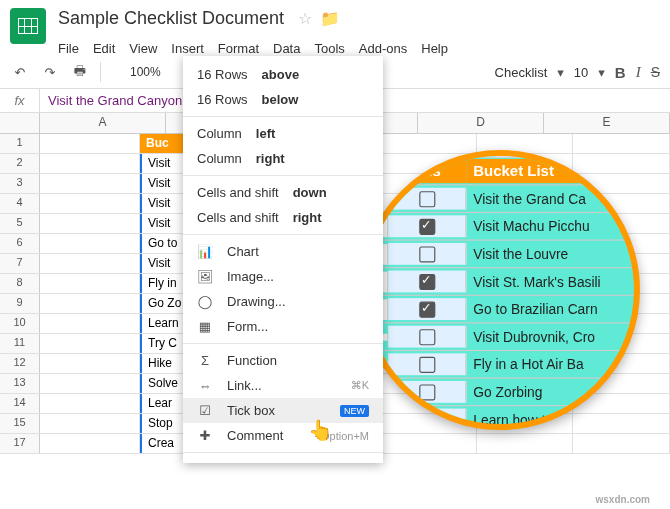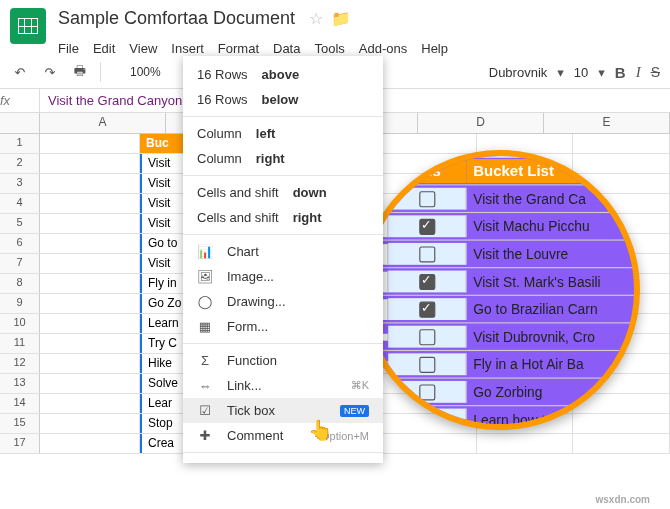--- a/index.html
+++ b/index.html
@@ -16,21 +16,21 @@
     .menubar .active { font-weight: normal; }
     .save-status { margin-left: 20px; color: #777; text-decoration: underline; }
     .toolbar { display: flex; align-items: center; padding: 6px 10px; border-bottom: 1px solid #ddd; gap: 10px; font-size: 13px; color: #555; }
     .tool-ico { width: 20px; height: 20px; display: inline-flex; align-items: center; justify-content: center; color: #555; }
     .zoom { font-size: 12px; color: #333; }
     .font-name, .font-size { font-size: 13px; color: #333; }
     .bold { font-weight: bold; font-size: 15px; }
     .italic { font-style: italic; font-family: serif; font-size: 15px; }
     .strike { text-decoration: line-through; font-size: 14px; }
     .formula-bar { display: flex; align-items: center; border-bottom: 1px solid #ddd; }
-    .fx-label { width: 40px; font-style: italic; color: #777; border-right: 1px solid #ddd; padding: 4px 0; font-size: 13px; }
+    .fx-label { width: 40px; text-align: center; font-style: italic; color: #777; border-right: 1px solid #ddd; padding: 4px 0; font-size: 13px; }
     .fx-input { flex: 1; padding: 4px 8px; font-size: 13px; color: #701a75; }
     .sheet { position: relative; }
     .grid-headers { display: flex; background: #f8f8f8; border-bottom: 1px solid #ccc; }
     .rownum-head { width: 40px; border-right: 1px solid #ccc; height: 20px; }
     .colhead { flex: 1; text-align: center; font-size: 12px; color: #555; border-right: 1px solid #ccc; padding: 2px 0; }
     .row { display: flex; border-bottom: 1px solid #e0e0e0; height: 20px; }
     .rownum { width: 40px; background: #f8f8f8; border-right: 1px solid #ccc; text-align: center; font-size: 11px; color: #555; padding: 2px 0; }
     .cell { border-right: 1px solid #e0e0e0; padding: 2px 6px; font-size: 12px; white-space: nowrap; overflow: hidden; }
     .cellA { width: 100px; }
     .cellB { width: 240px; }
@@ -43,21 +43,21 @@
     .dd-item { padding: 5px 14px; display: flex; align-items: center; gap: 14px; color: #333; }
     .dd-item.highlight { background: #eee; }
     .dd-item .kbd { margin-left: auto; font-size: 11px; color: #999; }
     .dd-item .new-badge { background: #1a73e8; color: #fff; font-size: 9px; padding: 1px 4px; border-radius: 2px; margin-left: auto; }
     .dd-sep { height: 1px; background: #e5e5e5; margin: 4px 0; }
     .dd-ico { width: 16px; text-align: center; color: #555; font-size: 13px; }
     .bold-word { font-weight: bold; }
     
     .cursor { position: absolute; top: 418px; left: 308px; font-size: 20px; z-index: 60; }
     
-    .magnifier { position: absolute; top: 150px; left: 360px; width: 280px; height: 280px; border-radius: 50%; border: 6px solid #ff9900; overflow: hidden; background: #8b5cf6; z-index: 40; box-shadow: 0 4px 12px rgba(0,0,0,0.3); }
+    .magnifier { position: absolute; top: 150px; left: 360px; width: 280px; height: 280px; border-radius: 50%; border: 6px solid #ff9900; overflow: hidden; background: #5eead4; z-index: 40; box-shadow: 0 4px 12px rgba(0,0,0,0.3); }
     .mag-content { transform: scale(1.15); transform-origin: top left; margin: -20px 0 0 -10px; }
     .mag-row { display: flex; border-bottom: 1px solid #ccc; height: 24px; align-items: center; }
     .mag-rownum { width: 28px; background: #f0f0f0; text-align: center; font-size: 11px; color: #555; border-right: 1px solid #ccc; padding: 3px 0; }
     .mag-status { width: 68px; background: #fff; text-align: center; border-right: 1px solid #ccc; padding: 2px 0; }
     .mag-status.sel { background: #e0f0ff; }
     .mag-bucket { flex: 1; padding: 2px 6px; font-size: 12px; white-space: nowrap; overflow: hidden; border-right: 1px solid #ccc; }
     .mag-header { background: #ff9900; color: #fff; font-weight: bold; padding: 3px 6px; font-size: 13px; }
     .checkbox { width: 14px; height: 14px; border: 1.5px solid #555; display: inline-block; vertical-align: middle; border-radius: 2px; }
     .checkbox.checked { background: #555; position: relative; }
     .checkbox.checked::after { content: "✓"; color: #fff; font-size: 11px; position: absolute; top: -2px; left: 1px; }
@@ -75,21 +75,21 @@
         <div></div>
         <div></div>
         <div></div>
         <div></div>
         <div></div>
         <div></div>
       </div>
     </div>
   <div>
     <div class="title-row">
-      <span class="doc-title">Sample Comfortaa Document</span>
+      <span class="doc-title">Sample Checklist Document</span>
       <span class="star-icon">☆</span>
       <span class="folder-icon">📁</span>
     </div>
     <div class="menubar">
       <span>File</span>
       <span>Edit</span>
       <span>View</span>
       <span class="active">Insert</span>
       <span>Format</span>
       <span>Data</span>
@@ -100,21 +100,21 @@
   </div>
 </div>
 
 <div class="toolbar">
   <span class="tool-ico">↶</span>
   <span class="tool-ico">↷</span>
   <span class="tool-ico">🖶</span>
   <span class="tool-ico" style="border-left:1px solid #ddd;padding-left:8px;"></span>
   <span class="zoom">100%</span>
   <span style="flex:1"></span>
-  <span class="font-name">Dubrovnik</span>
+  <span class="font-name">Checklist</span>
   <span>▾</span>
   <span class="font-size">10</span>
   <span>▾</span>
   <span class="bold">B</span>
   <span class="italic">I</span>
   <span class="strike">S</span>
 </div>
 
 <div class="formula-bar">
   <div class="fx-label">fx</div>

